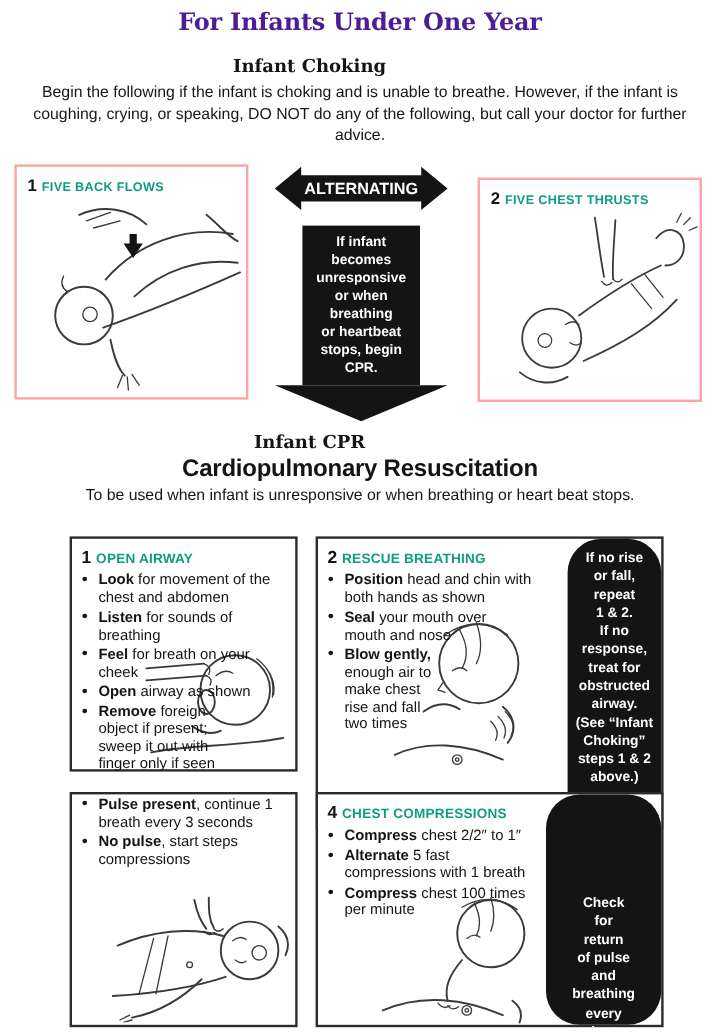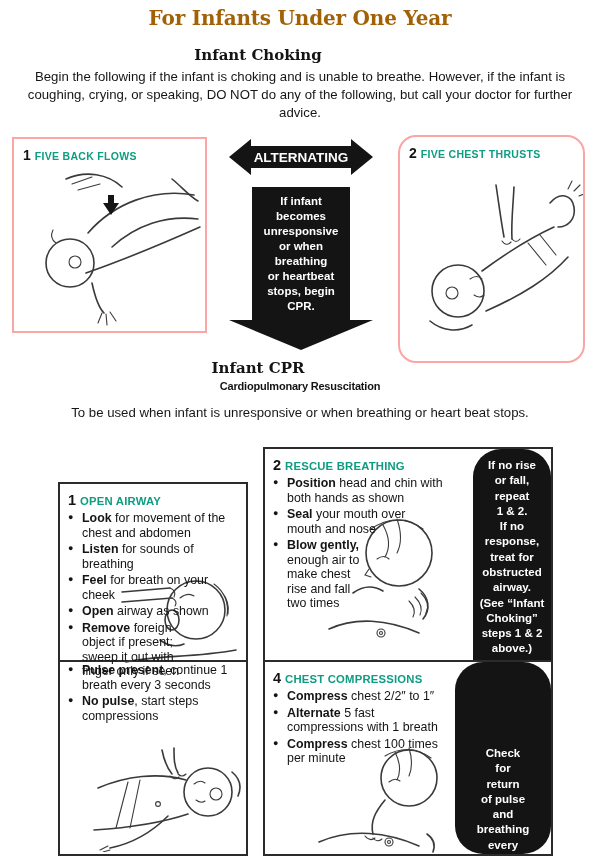--- a/index.html
+++ b/index.html
@@ -1,27 +1,27 @@
 <!DOCTYPE html>
 <html><head>
 <meta charset="utf-8">
 <style>
   html,body{margin:0;padding:0;background:#fff;}
   body{width:600px;height:860px;font-family:"Liberation Sans",sans-serif;color:#111;}
   .page{position:relative;width:600px;height:860px;background:#fff;overflow:hidden;}
 
   .page-title{position:absolute;top:6px;left:0;width:600px;text-align:center;
-    font-family:"DejaVu Serif",serif;font-weight:bold;font-size:20px;color:#a16207;letter-spacing:-0.2px;}
+    font-family:"DejaVu Serif",serif;font-weight:bold;font-size:20px;color:#4c1d95;letter-spacing:-0.2px;}
   .h-serif{position:absolute;left:0;width:516px;text-align:center;
     font-family:"DejaVu Serif",serif;font-weight:bold;font-size:15px;color:#141414;}
   .choking-head{top:46px;}
   .cpr-head{top:359px;}
   .intro{position:absolute;left:7px;width:586px;text-align:center;font-size:13.2px;line-height:1.36;color:#161616;}
   .choking-intro{top:68px;}
-  .cpr-sub{position:absolute;top:380px;left:0;width:600px;text-align:center;font-weight:bold;font-size:11px;color:#141414;letter-spacing:-0.2px;}
+  .cpr-sub{position:absolute;top:380px;left:0;width:600px;text-align:center;font-weight:bold;font-size:20px;color:#141414;letter-spacing:-0.2px;}
   .cpr-intro{top:404px;}
 
   .photo-panel{position:absolute;border:2px solid #fca5a5;background:#fff;box-sizing:border-box;}
   .panel-label{position:absolute;top:7px;left:9px;z-index:2;white-space:nowrap;}
   .pnum{font-weight:bold;font-size:14px;color:#141414;margin-right:4px;}
   .plabel{font-weight:bold;font-size:10.5px;color:#0E9C82;letter-spacing:0.3px;}
   .panel-illo{position:absolute;left:0;top:22px;right:0;bottom:0;z-index:1;}
   .panel-illo svg{width:100%;height:100%;}
 
   .alt-col{position:absolute;left:228px;top:137px;width:146px;}
@@ -92,21 +92,21 @@
 becomes
 unresponsive
 or when
 breathing
 or heartbeat
 stops, begin
 CPR.</div>
     <div class="down-tri"></div>
   </div>
 
-  <div class="photo-panel" style="left:398px;top:135px;width:187px;height:228px;border-radius:18px;">
+  <div class="photo-panel" style="left:398px;top:148px;width:187px;height:187px;">
     <div class="panel-label">
       <span class="pnum">2</span><span class="plabel">FIVE CHEST THRUSTS</span>
     </div>
     <div class="panel-illo">
       <svg viewBox="0 0 183 170">
         <circle class="sk" cx="58" cy="116" r="26"></circle>
         <circle class="skthin" cx="52" cy="118" r="6"></circle>
         <path class="skthin" d="M70,104 q7,-5 12,0 M74,120 q6,4 10,0"></path>
         <path class="sk" d="M82,96 C112,74 132,62 154,52"></path>
         <path class="sk" d="M86,136 C122,120 148,104 168,82"></path>
@@ -118,21 +118,21 @@
         <path class="skthin" d="M102,66 q4,6 9,1 M112,64 q4,5 8,0"></path>
         <path class="sk" d="M30,146 C42,156 58,158 72,150"></path>
       </svg>
     </div>
   </div>
 
   <div class="h-serif cpr-head">Infant CPR</div>
   <div class="cpr-sub">Cardiopulmonary Resuscitation</div>
   <div class="intro cpr-intro">To be used when infant is unresponsive or when breathing or heart beat stops.</div>
 
-  <div class="step" style="left:58px;top:447px;width:190px;height:196px;margin-top:35px;">
+  <div class="step" style="left:58px;top:447px;width:190px;height:196px;">
     <div class="step-head">
       <span class="snum">1</span><span class="stitle">OPEN AIRWAY</span>
     </div>
     <ul>
       <li><span class="dot">●</span><span class="lead">Look</span><span> for movement of the chest and abdomen</span></li>
       <li><span class="dot">●</span><span class="lead">Listen</span><span> for sounds of breathing</span></li>
       <li><span class="dot">●</span><span class="lead">Feel</span><span> for breath on your cheek</span></li>
       <li><span class="dot">●</span><span class="lead">Open</span><span> airway as shown</span></li>
       <li class="w108"><span class="dot">●</span><span class="lead">Remove</span><span> foreign object if present; sweep it out with finger only if seen</span></li>
     </ul>

